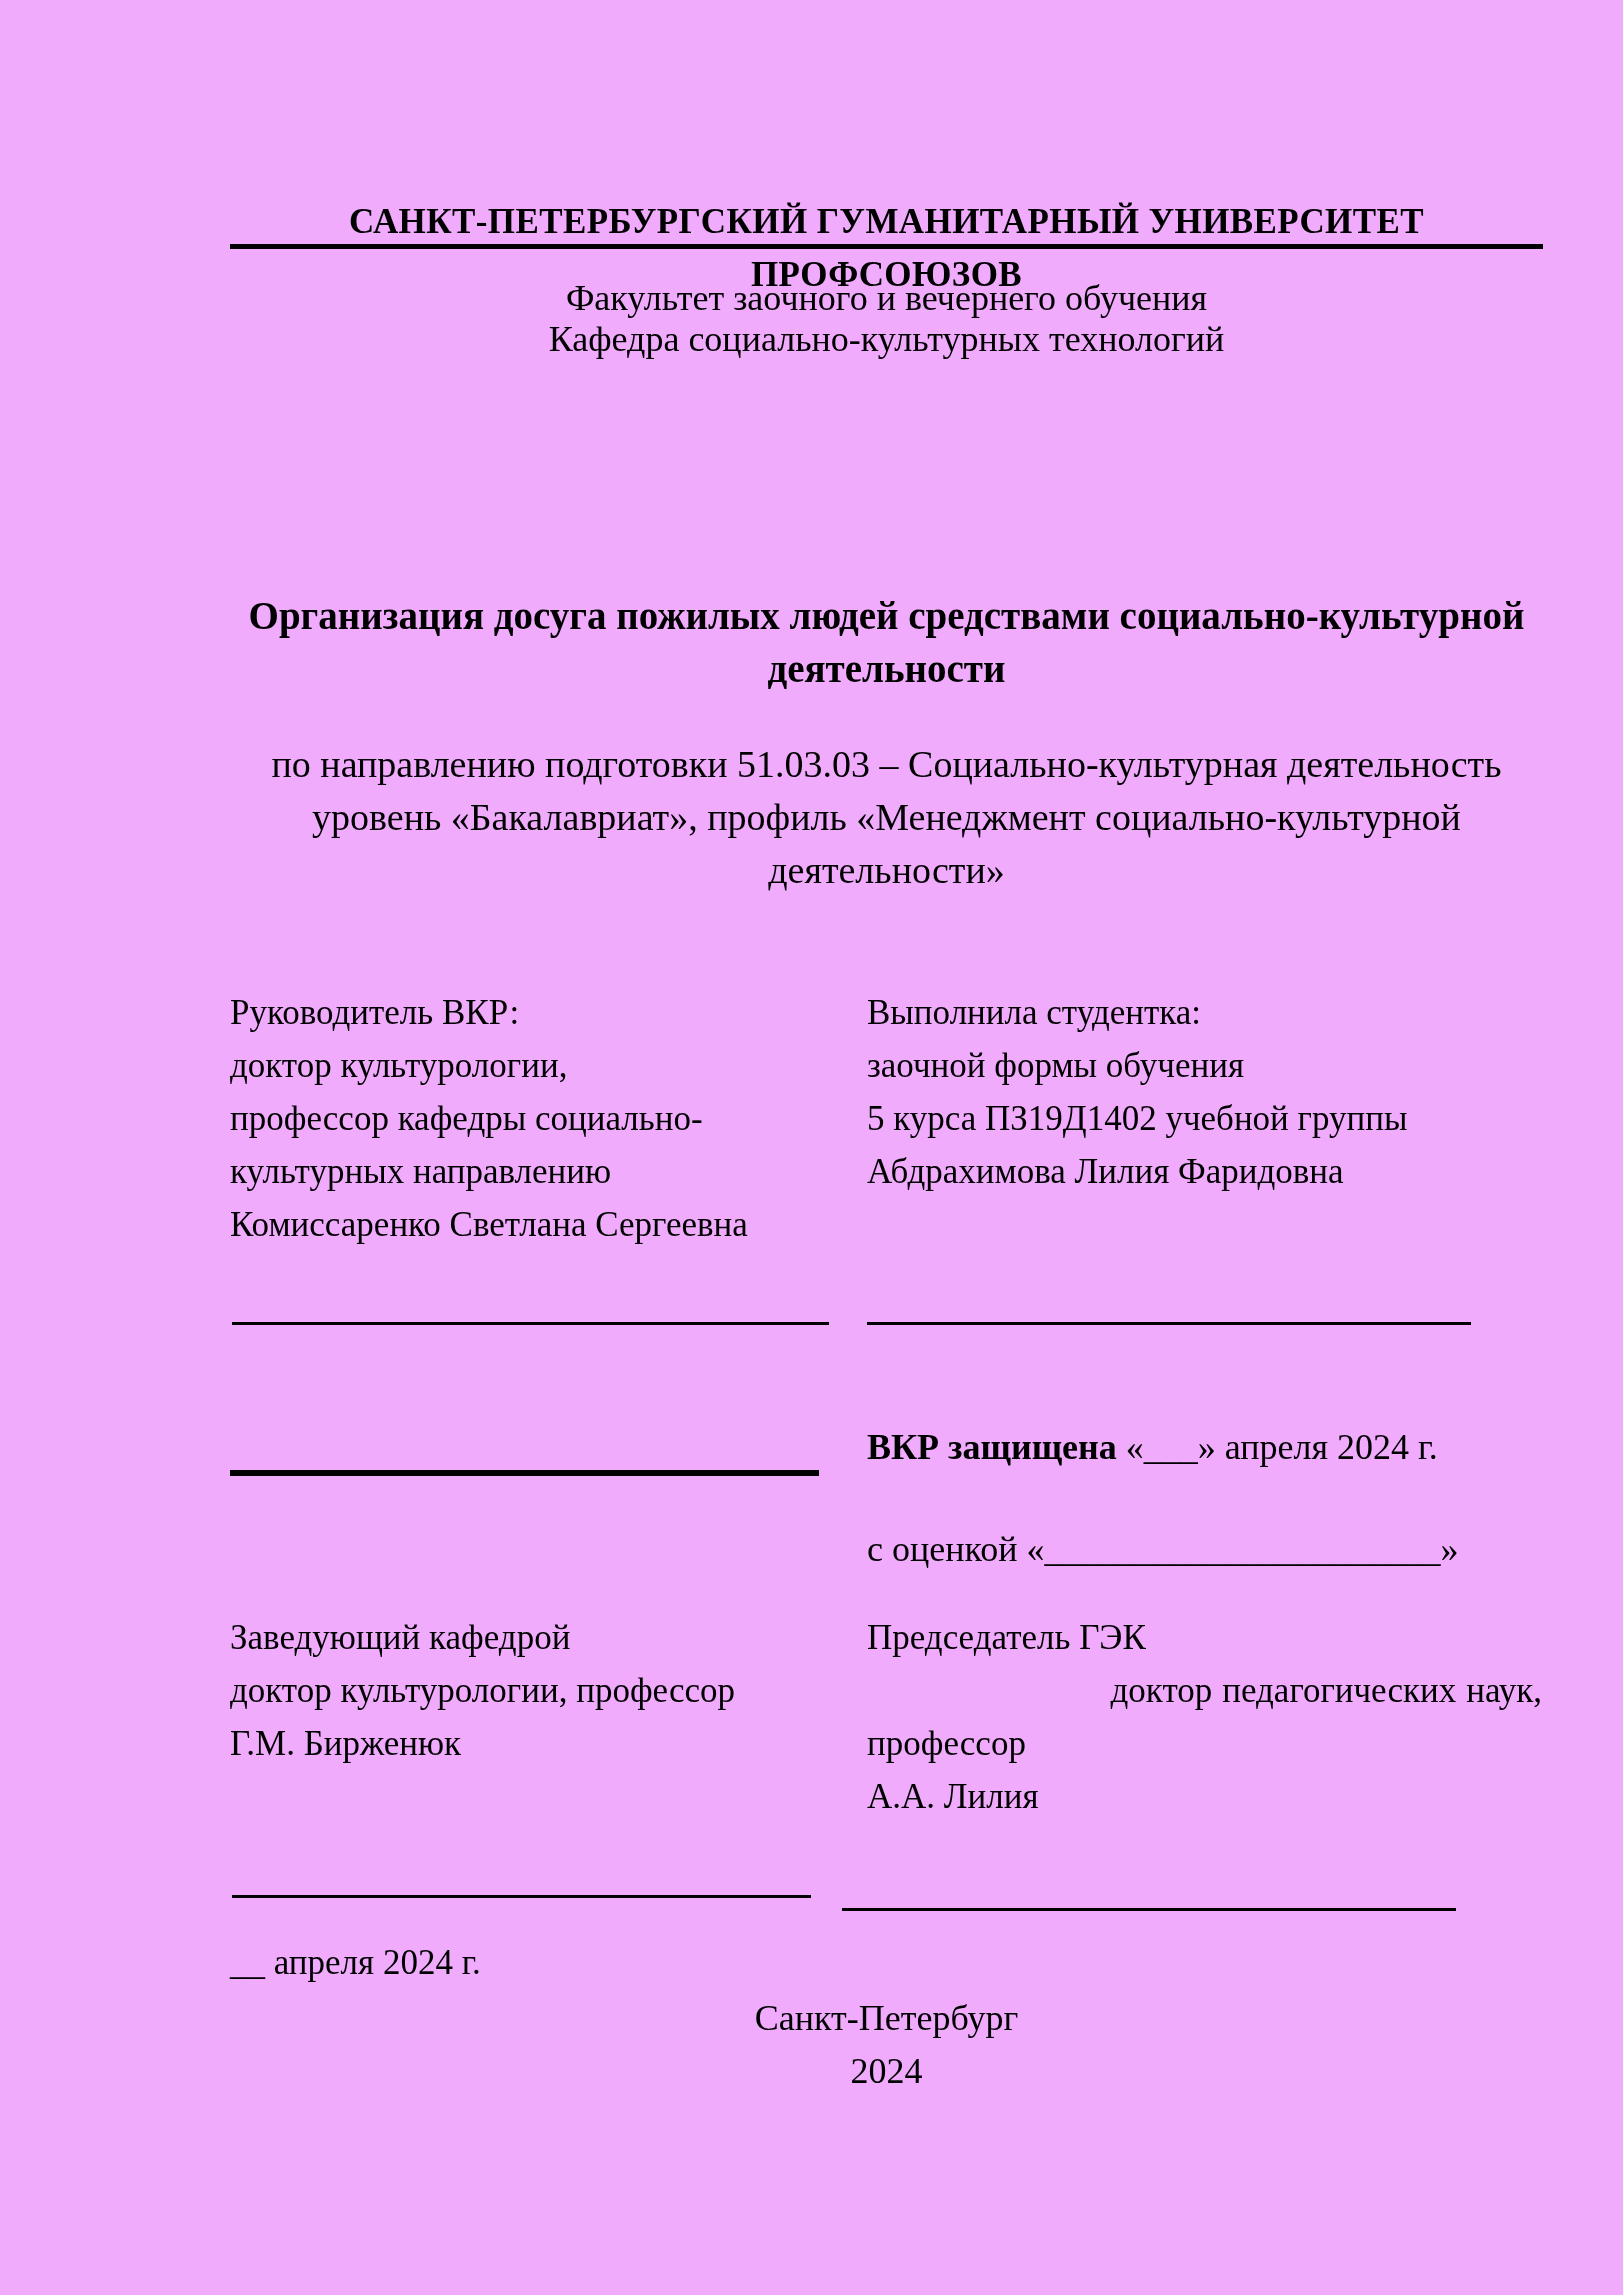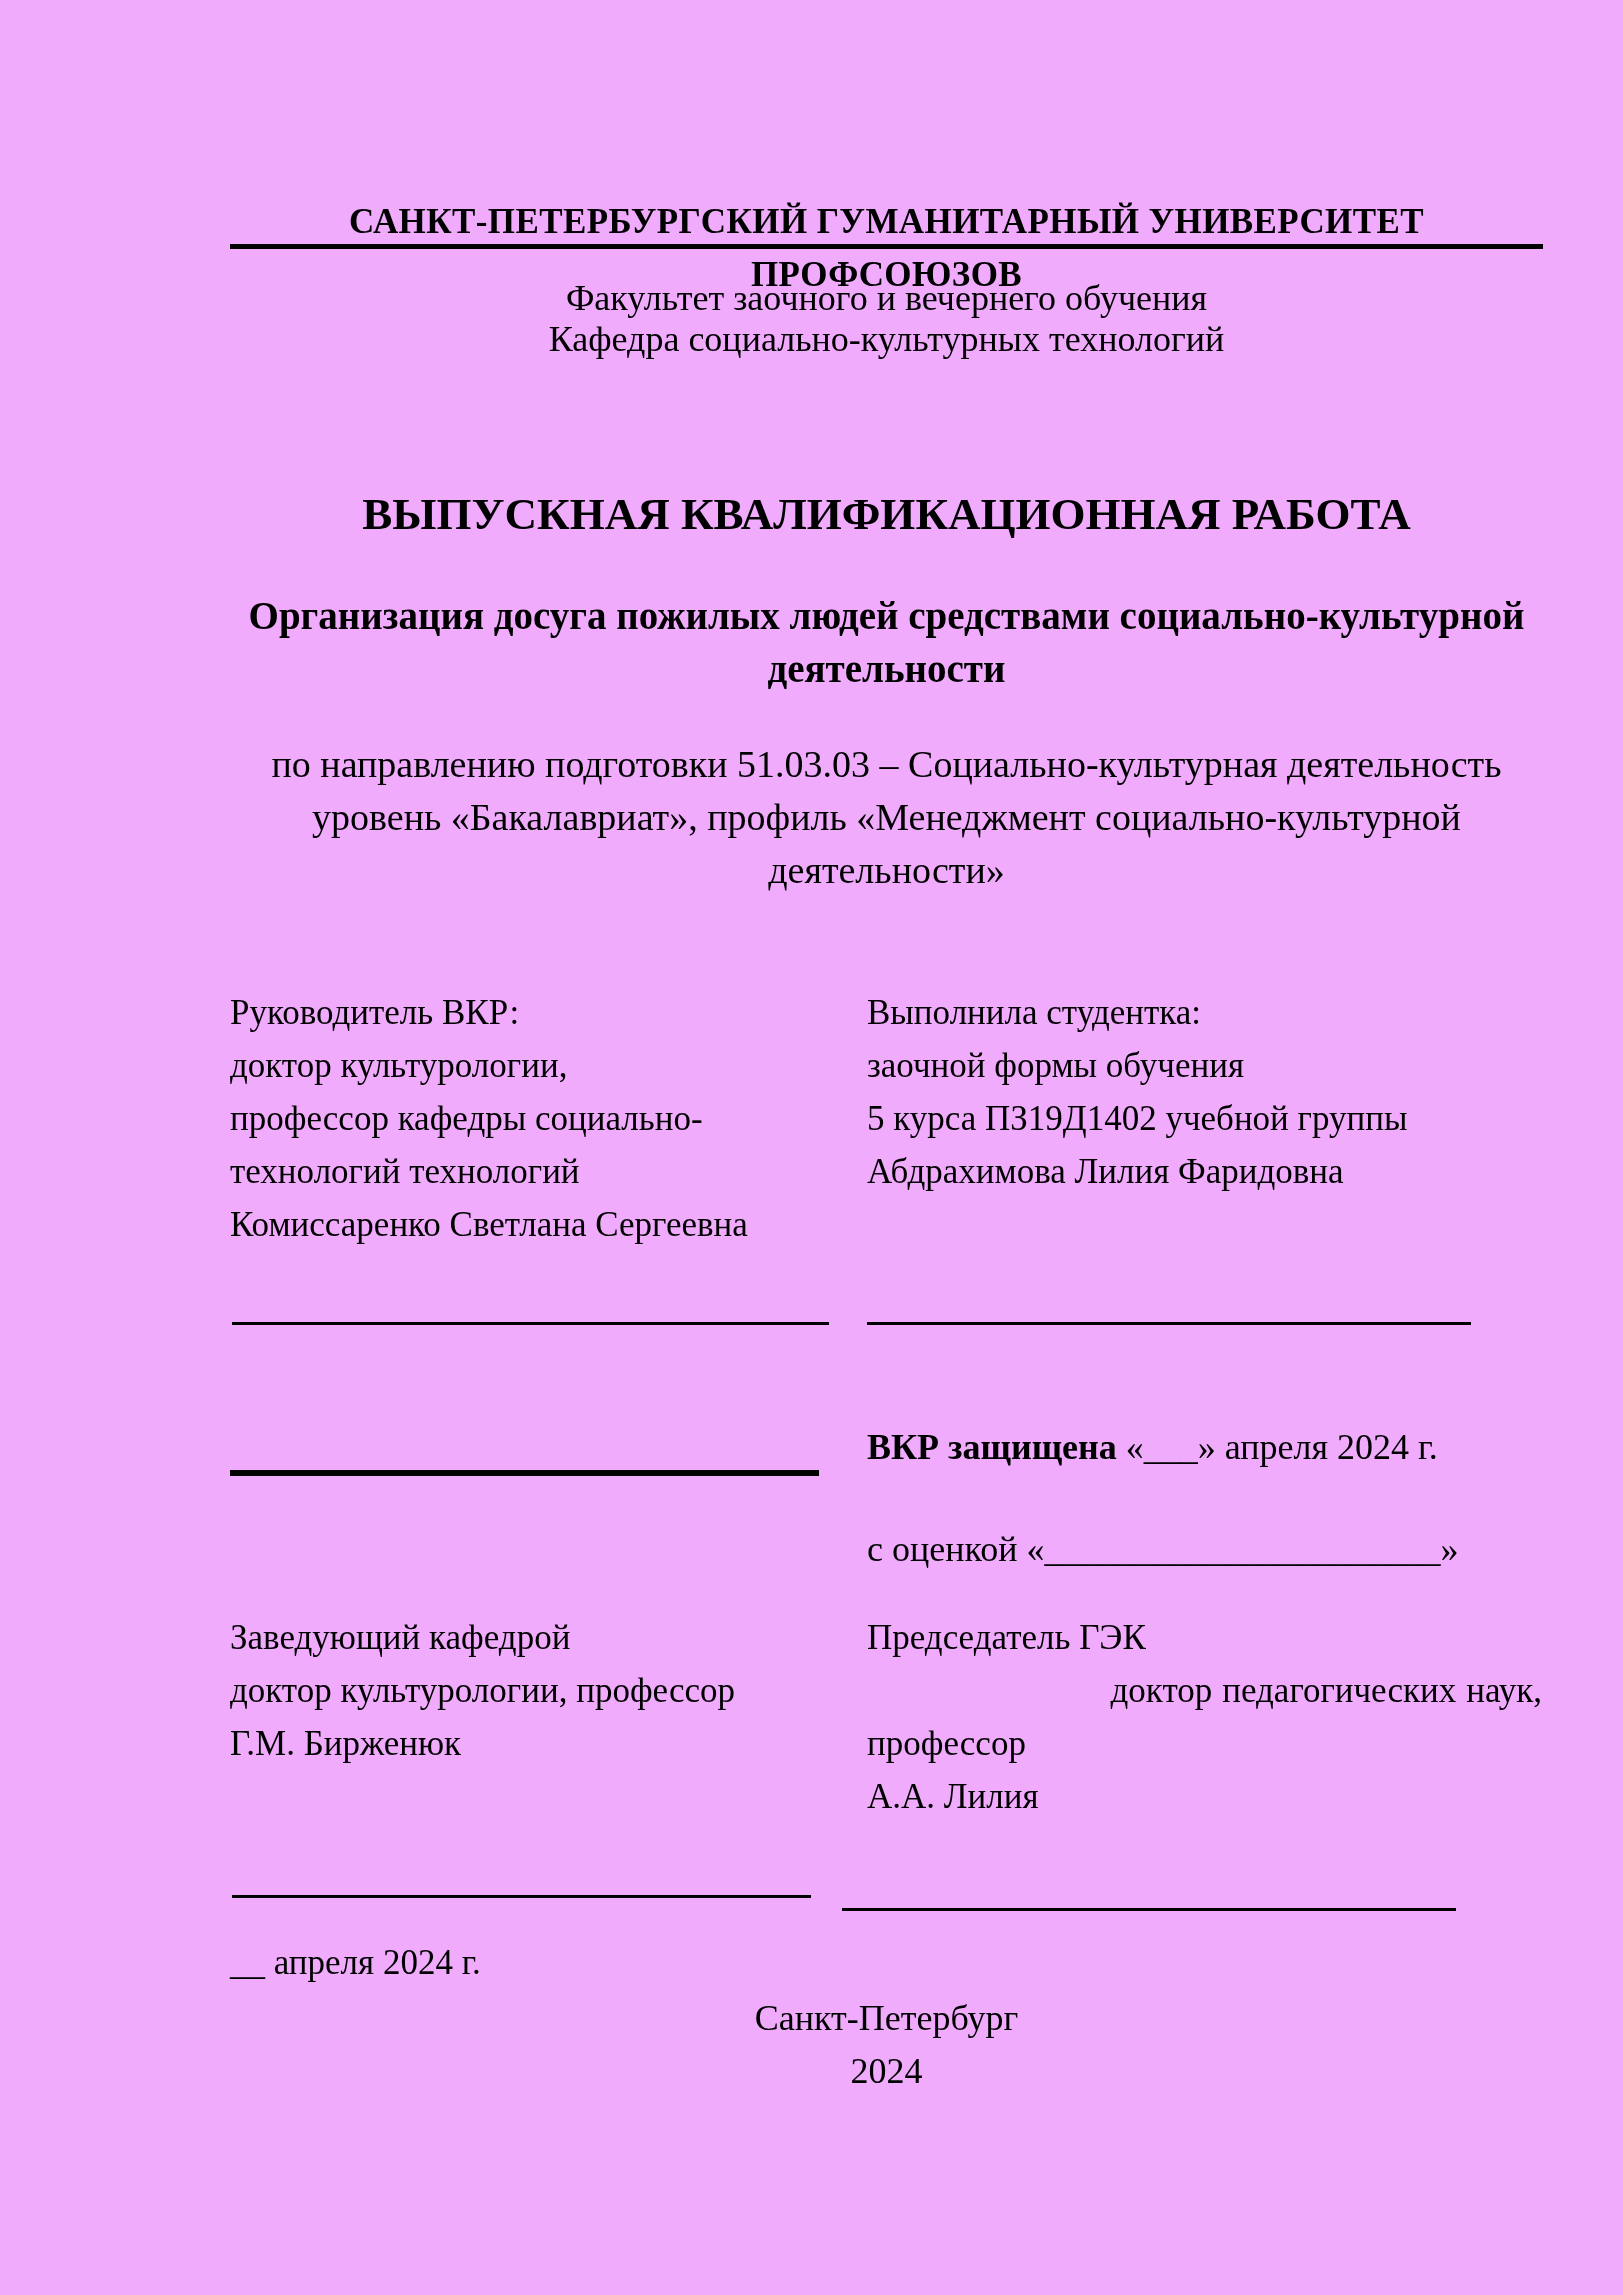--- a/index.html
+++ b/index.html
@@ -124,38 +124,37 @@
 <div class="page">
 
   <div class="abs content-centered university">САНКТ-ПЕТЕРБУРГСКИЙ ГУМАНИТАРНЫЙ УНИВЕРСИТЕТ ПРОФСОЮЗОВ</div>
 
   <div class="abs header-rule"></div>
 
   <div class="abs content-centered faculty">Факультет заочного и вечернего обучения</div>
 
   <div class="abs content-centered department">Кафедра социально-культурных технологий</div>
 
-  <div class="abs content-centered work-type">ВЫПУСКНАЯ КВАЛИФИКАЦИОННАЯ РАБОТА</div>
 
   <div class="abs content-centered thesis-title">
     <div>Организация досуга пожилых людей средствами социально-культурной</div>
     <div>деятельности</div>
   </div>
 
   <div class="abs content-centered program">
     <div>по направлению подготовки 51.03.03 – Социально-культурная деятельность</div>
     <div>уровень «Бакалавриат», профиль «Менеджмент социально-культурной</div>
     <div>деятельности»</div>
   </div>
 
   <div class="abs col-block col-left supervisor">
     <div>Руководитель ВКР:</div>
     <div>доктор культурологии,</div>
     <div>профессор кафедры социально-</div>
-    <div>технологий технологий</div>
+    <div>культурных направлению</div>
     <div>Комиссаренко Светлана Сергеевна</div>
   </div>
 
   <div class="abs col-block col-right student">
     <div>Выполнила студентка:</div>
     <div>заочной формы обучения</div>
     <div>5 курса ПЗ19Д1402 учебной группы</div>
     <div>Абдрахимова Лилия Фаридовна</div>
   </div>
 

